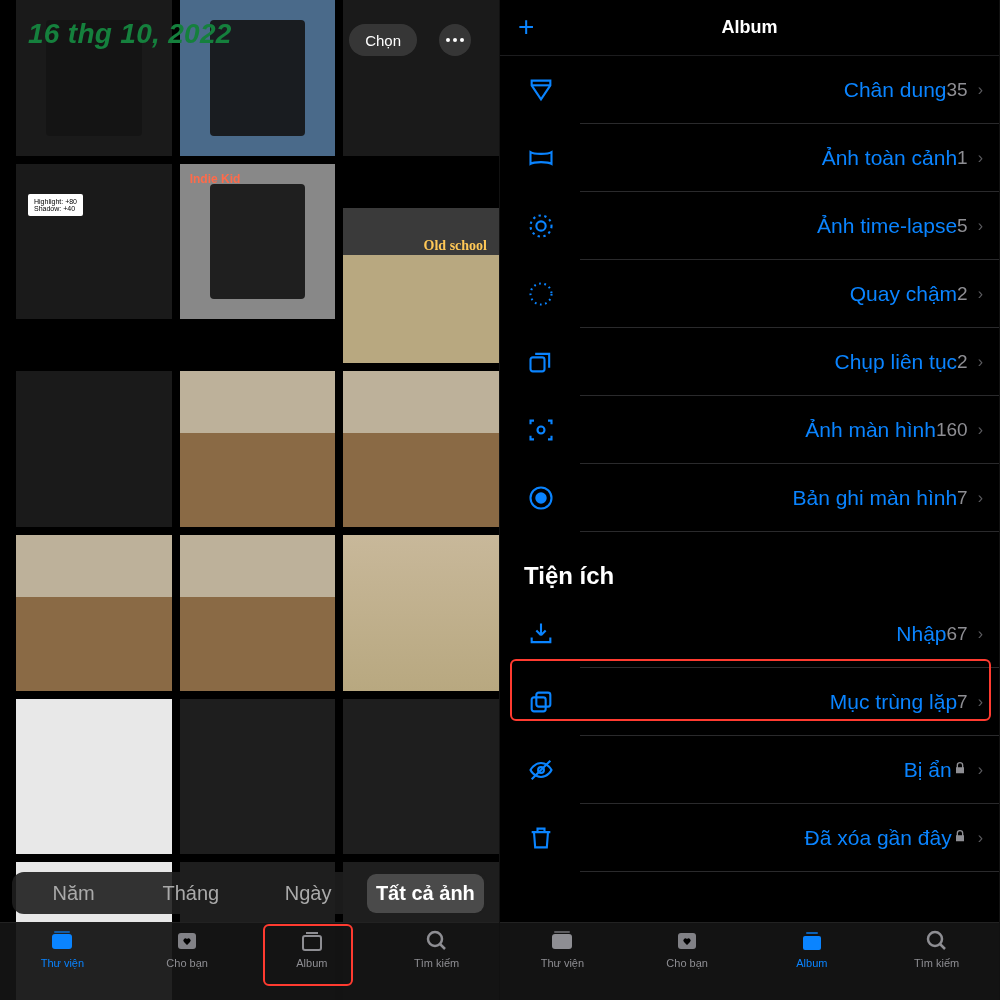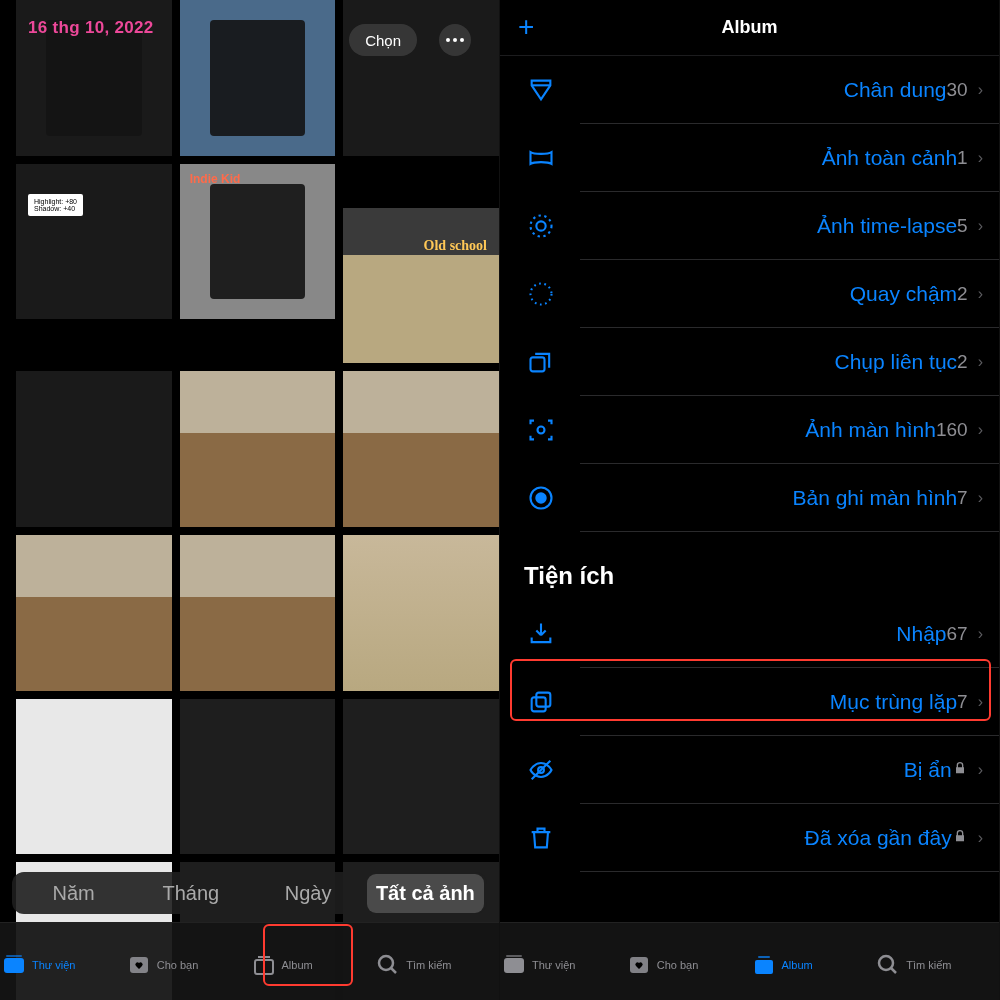--- a/index.html
+++ b/index.html
@@ -17,24 +17,25 @@
   border-right: 1px solid #111;
 }
 
 
 .left-header {
   position: absolute;
   top: 18px; left: 28px;
   z-index: 5;
 }
 .date-title {
-  color: #ec4899;
-  font-size: 17px;
+  color: #15803d;
+  font-size: 28px;
   font-weight: 700;
   letter-spacing: 0.3px;
+  font-style: italic;
 }
 .left-actions {
   position: absolute;
   top: 24px; right: 28px;
   z-index: 5;
   display: flex; gap: 22px;
 }
 .pill {
   height: 32px;
   border-radius: 16px;
@@ -121,21 +122,21 @@
   left: 0; right: 0; bottom: 0;
   height: 78px;
   background: rgba(20,20,20,0.94);
   border-top: 1px solid #222;
   display: flex;
   padding-top: 6px;
 }
 .tab {
   flex: 1;
   display: flex;
-  flex-direction: row;
+  flex-direction: column;
   align-items: center;
   gap: 4px;
   color: #8e8e93;
   font-size: 11px;
   cursor: pointer;
 }
 .tab.active { color: #0a84ff; }
 .tab .ico {
   width: 28px; height: 24px;
   display: flex; align-items: center; justify-content: center;
@@ -328,21 +329,21 @@
 
   <div class="list">
     <div class="row">
       <div class="ico">
           <svg viewBox="0 0 24 24" fill="none" stroke="currentColor" stroke-width="1.8">
             <path d="M4 4v4l8 12 8-12V4z"></path>
             <path d="M4 8h16"></path>
           </svg>
         </div>
       <div class="label">Chân dung</div>
-      <div class="count">30</div>
+      <div class="count">35</div>
       <div class="chev">›</div>
     </div>
     <div class="row">
       <div class="ico">
           <svg viewBox="0 0 24 24" fill="none" stroke="currentColor" stroke-width="1.8">
             <path d="M3 7c3 2 15 2 18 0v10c-3-2-15-2-18 0z"></path>
           </svg>
         </div>
       <div class="label">Ảnh toàn cảnh</div>
       <div class="count">1</div>

